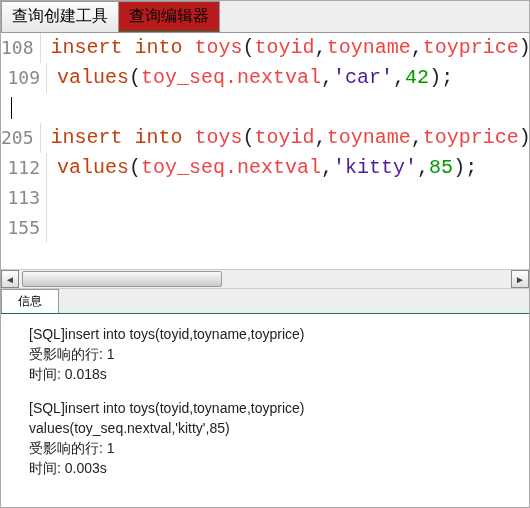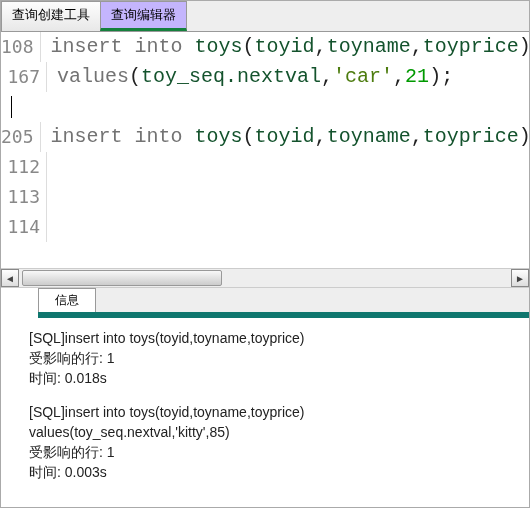--- a/index.html
+++ b/index.html
@@ -1,72 +1,73 @@
 <!DOCTYPE html>
 <html><head>
 <meta charset="utf-8">
 <style>
   * { box-sizing: border-box; margin: 0; padding: 0; }
   body { font-family: "Microsoft YaHei", SimSun, Arial, sans-serif; font-size: 13px; background: #fff; width: 530px; height: 508px; overflow: hidden; border: 1px solid #aaa; }
   .tabs { display: flex; background: #eee; border-bottom: 1px solid #999; }
-  .tab { padding: 4px 10px; border: 1px solid #999; border-bottom: none; background: linear-gradient(#fdfdfd,#e8e8e8); margin-right: -1px; font-size: 13px; cursor: default; }
-  .tab.active { background: #c4b5fd; border-bottom: 3px solid #15803d; position: relative; z-index: 1; }
+  .tab { padding: 4px 10px; border: 1px solid #999; border-bottom: none; background: linear-gradient(#fdfdfd,#e8e8e8); margin-right: -1px; font-size: 16px; cursor: default; }
+  .tab.active { background: #b91c1c; border-bottom: 1px solid #15803d; position: relative; z-index: 1; }
   .editor { background: #fff; font-family: Consolas, "Courier New", monospace; font-size: 20px; height: 236px; overflow: hidden; }
   .line { display: flex; align-items: flex-start; height: 30px; line-height: 30px; }
   .gutter { width: 46px; text-align: right; padding-right: 6px; color: #888; border-right: 1px solid #ddd; font-family: Consolas, monospace; font-size: 18px; user-select: none; }
   .code { padding-left: 10px; white-space: pre; }
-  .kw { color: #737373; }
-  .ident { color: #14532d; }
-  .str { color: #4d7c0f; }
+  .kw { color: #c2410c; }
+  .ident { color: #ef4444; }
+  .str { color: #4c1d95; }
   .num { color: #009900; }
   .punct { color: #222; }
   .cursor { border-left: 1px solid #000; height: 22px; display:inline-block; vertical-align: middle; }
   .hscroll { height: 20px; background: #f0f0f0; display:flex; align-items:center; border-top:1px solid #ccc; border-bottom:1px solid #ccc; }
   .hscroll .arrow { width:18px; height:18px; border:1px solid #888; background:linear-gradient(#fff,#ddd); display:flex; align-items:center; justify-content:center; font-size:10px; color:#444; }
   .hscroll .track { flex:1; height:18px; background:#eee; position:relative; margin:0 1px; }
   .hscroll .thumb { position:absolute; left:2px; top:1px; width:200px; height:16px; background:linear-gradient(#f8f8f8,#ccc); border:1px solid #999; border-radius:2px; }
-  .bottom-tabs { display:flex; background:#eee; border-bottom:6px solid #0f766e;margin-left:37px; }
+  .bottom-tabs { display:flex; background:#eee; border-bottom:1px solid #0f766e; }
   .bottom-tab { padding: 3px 16px; border:1px solid #999; border-bottom:none; background:#fff; font-size:12px; }
   .results { padding: 10px 14px; font-family: SimSun, Arial, sans-serif; font-size:14px; color:#222; height: 200px; overflow:auto; }
   .results .block { margin-bottom: 14px; }
   .results .ln { line-height: 20px; margin-left: 14px; }
 </style>
 </head>
 <body>
 
 <div class="tabs">
   <div class="tab">查询创建工具</div>
   <div class="tab active">查询编辑器</div>
 </div>
 
 <div class="editor" id="editor">
     <div class="line">
       <div class="gutter">108</div>
       <div class="code"><span class="kw">insert into</span> <span class="ident">toys</span><span class="punct">(</span><span class="ident">toyid</span><span class="punct">,</span><span class="ident">toyname</span><span class="punct">,</span><span class="ident">toyprice</span><span class="punct">)</span></div>
     </div>
     <div class="line">
-      <div class="gutter">167</div>
-      <div class="code"><span class="kw">values</span><span class="punct">(</span><span class="ident">toy_seq.nextval</span><span class="punct">,</span><span class="str">'car'</span><span class="punct">,</span><span class="num">21</span><span class="punct">);</span></div>
+      <div class="gutter">109</div>
+      <div class="code"><span class="kw">values</span><span class="punct">(</span><span class="ident">toy_seq.nextval</span><span class="punct">,</span><span class="str">'car'</span><span class="punct">,</span><span class="num">42</span><span class="punct">);</span></div>
     </div>
     <div class="line">
       <div class="code"><span class="cursor"></span></div>
     </div>
     <div class="line">
       <div class="gutter">205</div>
       <div class="code"><span class="kw">insert into</span> <span class="ident">toys</span><span class="punct">(</span><span class="ident">toyid</span><span class="punct">,</span><span class="ident">toyname</span><span class="punct">,</span><span class="ident">toyprice</span><span class="punct">)</span></div>
     </div>
     <div class="line">
       <div class="gutter">112</div>
+      <div class="code"><span class="kw">values</span><span class="punct">(</span><span class="ident">toy_seq.nextval</span><span class="punct">,</span><span class="str">'kitty'</span><span class="punct">,</span><span class="num">85</span><span class="punct">);</span></div>
     </div>
     <div class="line">
       <div class="gutter">113</div>
       <div class="code"></div>
     </div>
     <div class="line">
-      <div class="gutter">114</div>
+      <div class="gutter">155</div>
       <div class="code"></div>
     </div>
   </div>
 
 <div class="hscroll">
   <div class="arrow">◄</div>
   <div class="track">
     <div class="thumb"></div>
   </div>
   <div class="arrow">►</div>

